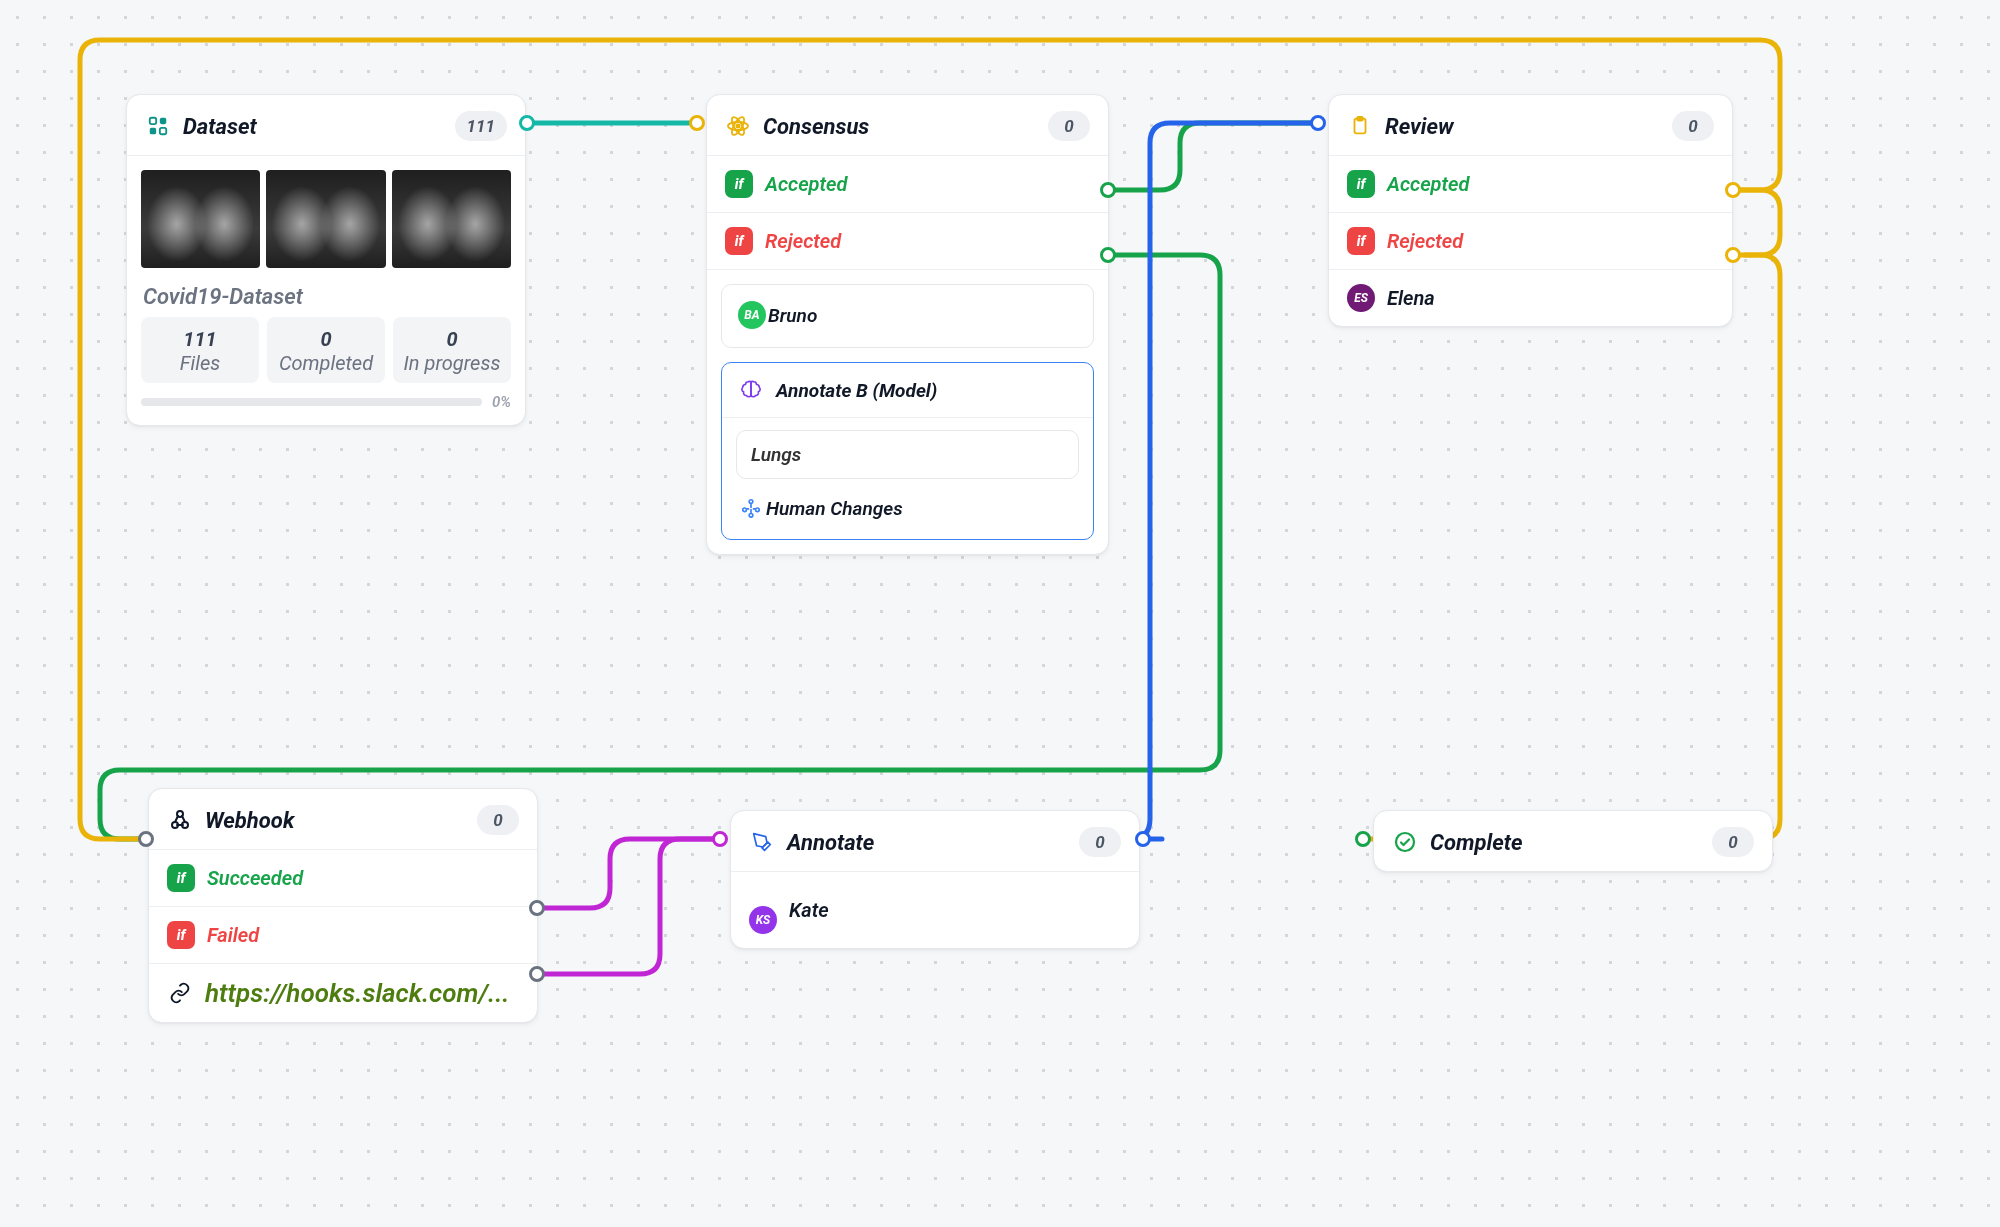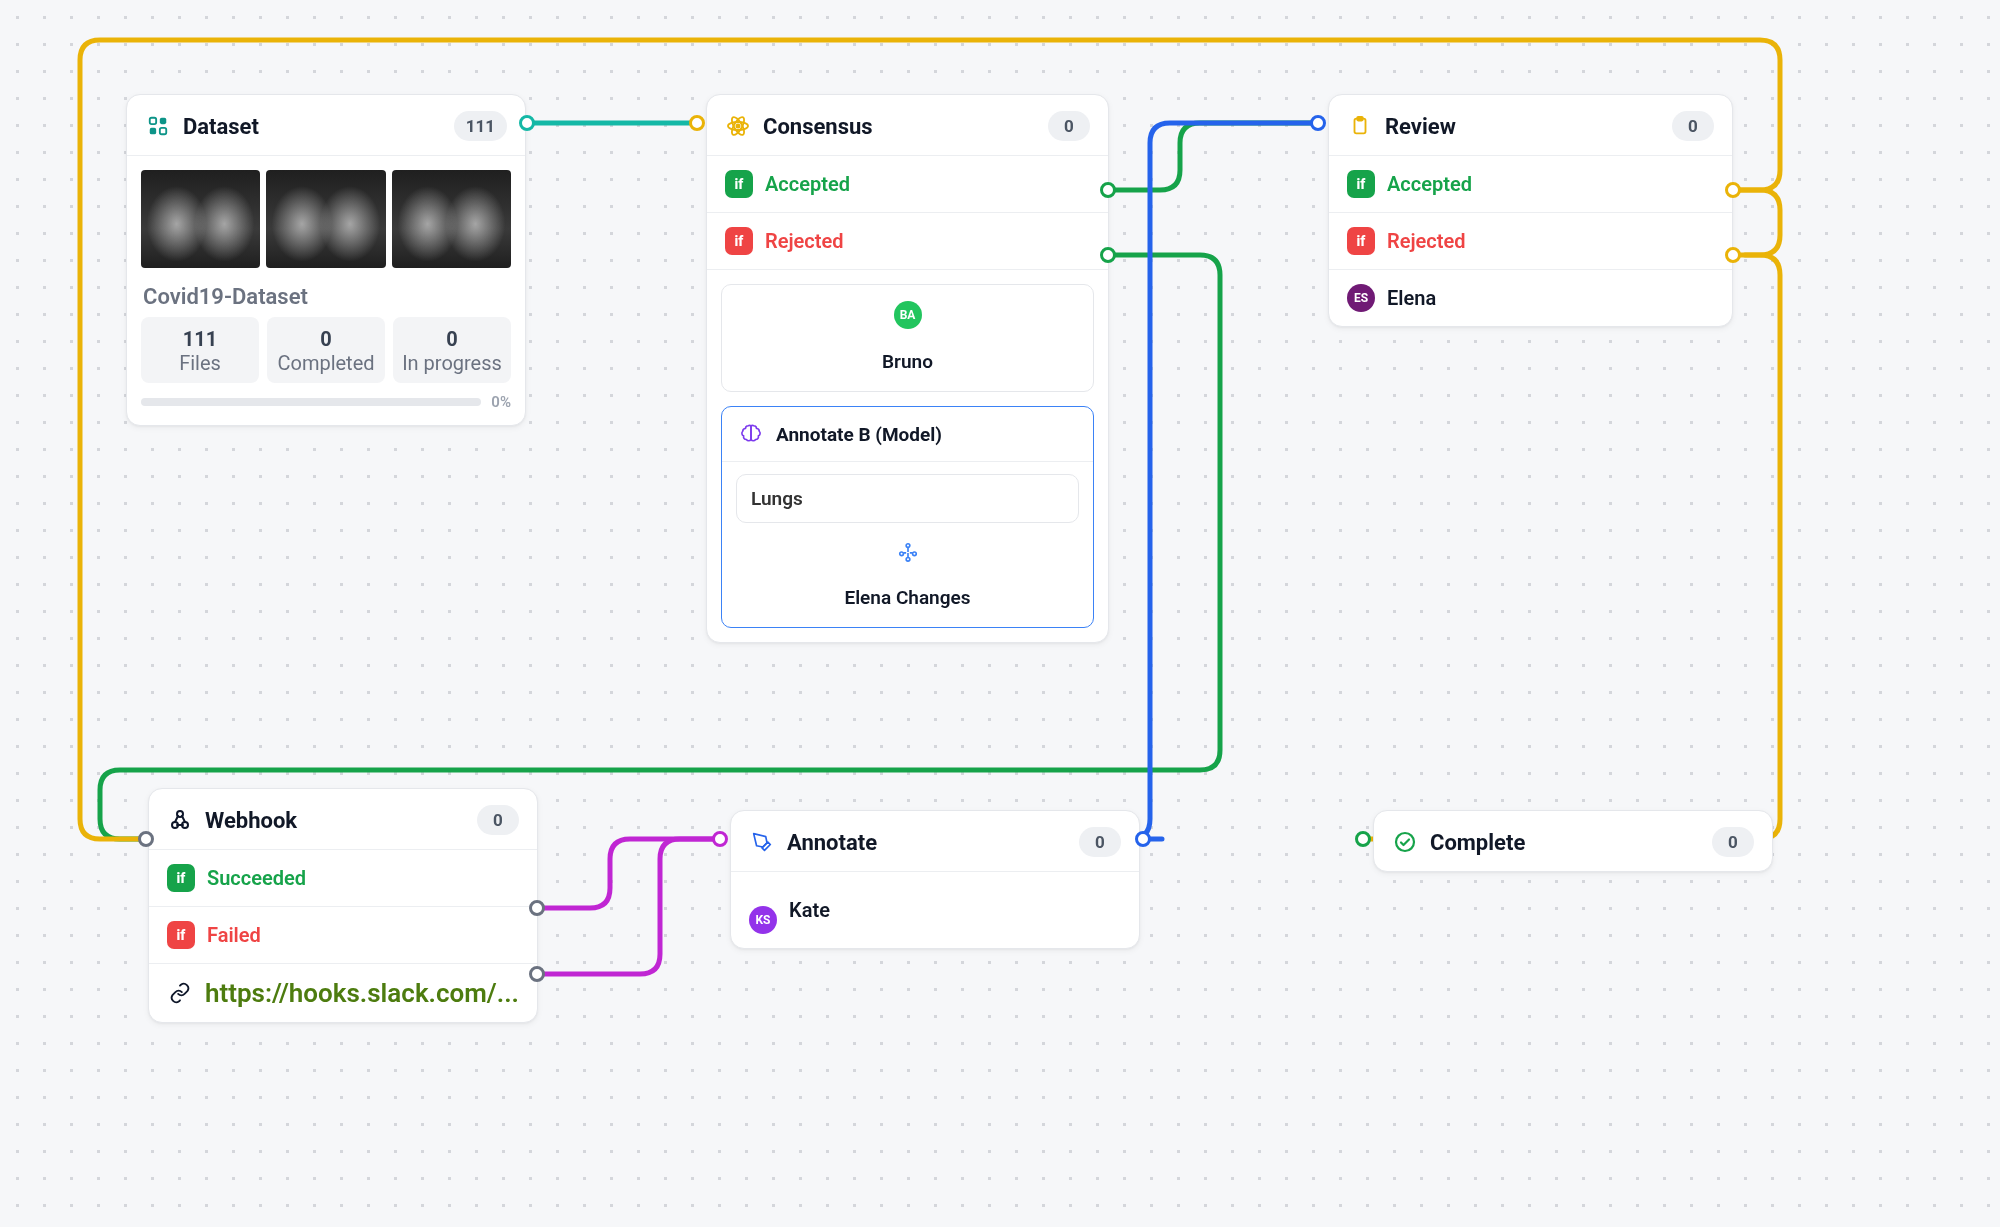--- a/index.html
+++ b/index.html
@@ -34,20 +34,21 @@
     stroke-linecap: round;
   }
 
   .node {
     position: absolute;
     background: #ffffff;
     border: 1px solid #e5e7eb;
     border-radius: 14px;
     box-shadow: 0 2px 6px rgba(0,0,0,0.05), 0 1px 2px rgba(0,0,0,0.04);
     z-index: 2;
+    font-style: italic;
   }
 
   .node-header {
     display: flex;
     align-items: center;
     gap: 12px;
     padding: 16px 18px 14px 18px;
     border-bottom: 1px solid #eceef1;
   }
   .node-title {
@@ -128,25 +129,24 @@
   }
   .sub-card .sub-body {
     padding: 12px 14px 14px 14px;
     display: flex;
     flex-direction: column;
     gap: 12px;
   }
   .sub-card .sub-row {
     display: flex;
     align-items: center;
-    gap: 21px;
+    gap: 2px;
     font-size: 19px;
     font-weight: 600;
     padding: 4px 2px;
-    flex-direction: column;
   }
   .field-box {
     border: 1px solid #e5e7eb;
     border-radius: 10px;
     padding: 12px 14px;
     font-size: 19px;
     font-weight: 600;
     color: #333;
   }
 
@@ -359,21 +359,21 @@
         <div class="sub-row">
           <span class="icon">
             <svg width="22" height="22" viewBox="0 0 24 24" fill="none" stroke="#3b82f6" stroke-width="1.8">
                 <circle cx="12" cy="5" r="2"></circle>
                 <circle cx="5" cy="14" r="2"></circle>
                 <circle cx="19" cy="14" r="2"></circle>
                 <circle cx="12" cy="20" r="2"></circle>
                 <path d="M12 7v5M10 13l-3 0M14 13l3 0M12 18v-5"></path>
               </svg>
           </span>
-          <span>Elena Changes</span>
+          <span>Human Changes</span>
         </div>
       </div>
     </div>
   </div>
 
   <div class="node" style="left:1328px; top:94px; width:405px;">
     <div class="node-header">
       <span class="icon">
         <svg width="22" height="22" viewBox="0 0 24 24" fill="none" stroke="#eab308" stroke-width="2" stroke-linecap="round" stroke-linejoin="round">
             <rect x="6" y="4" width="12" height="16" rx="2"></rect>

